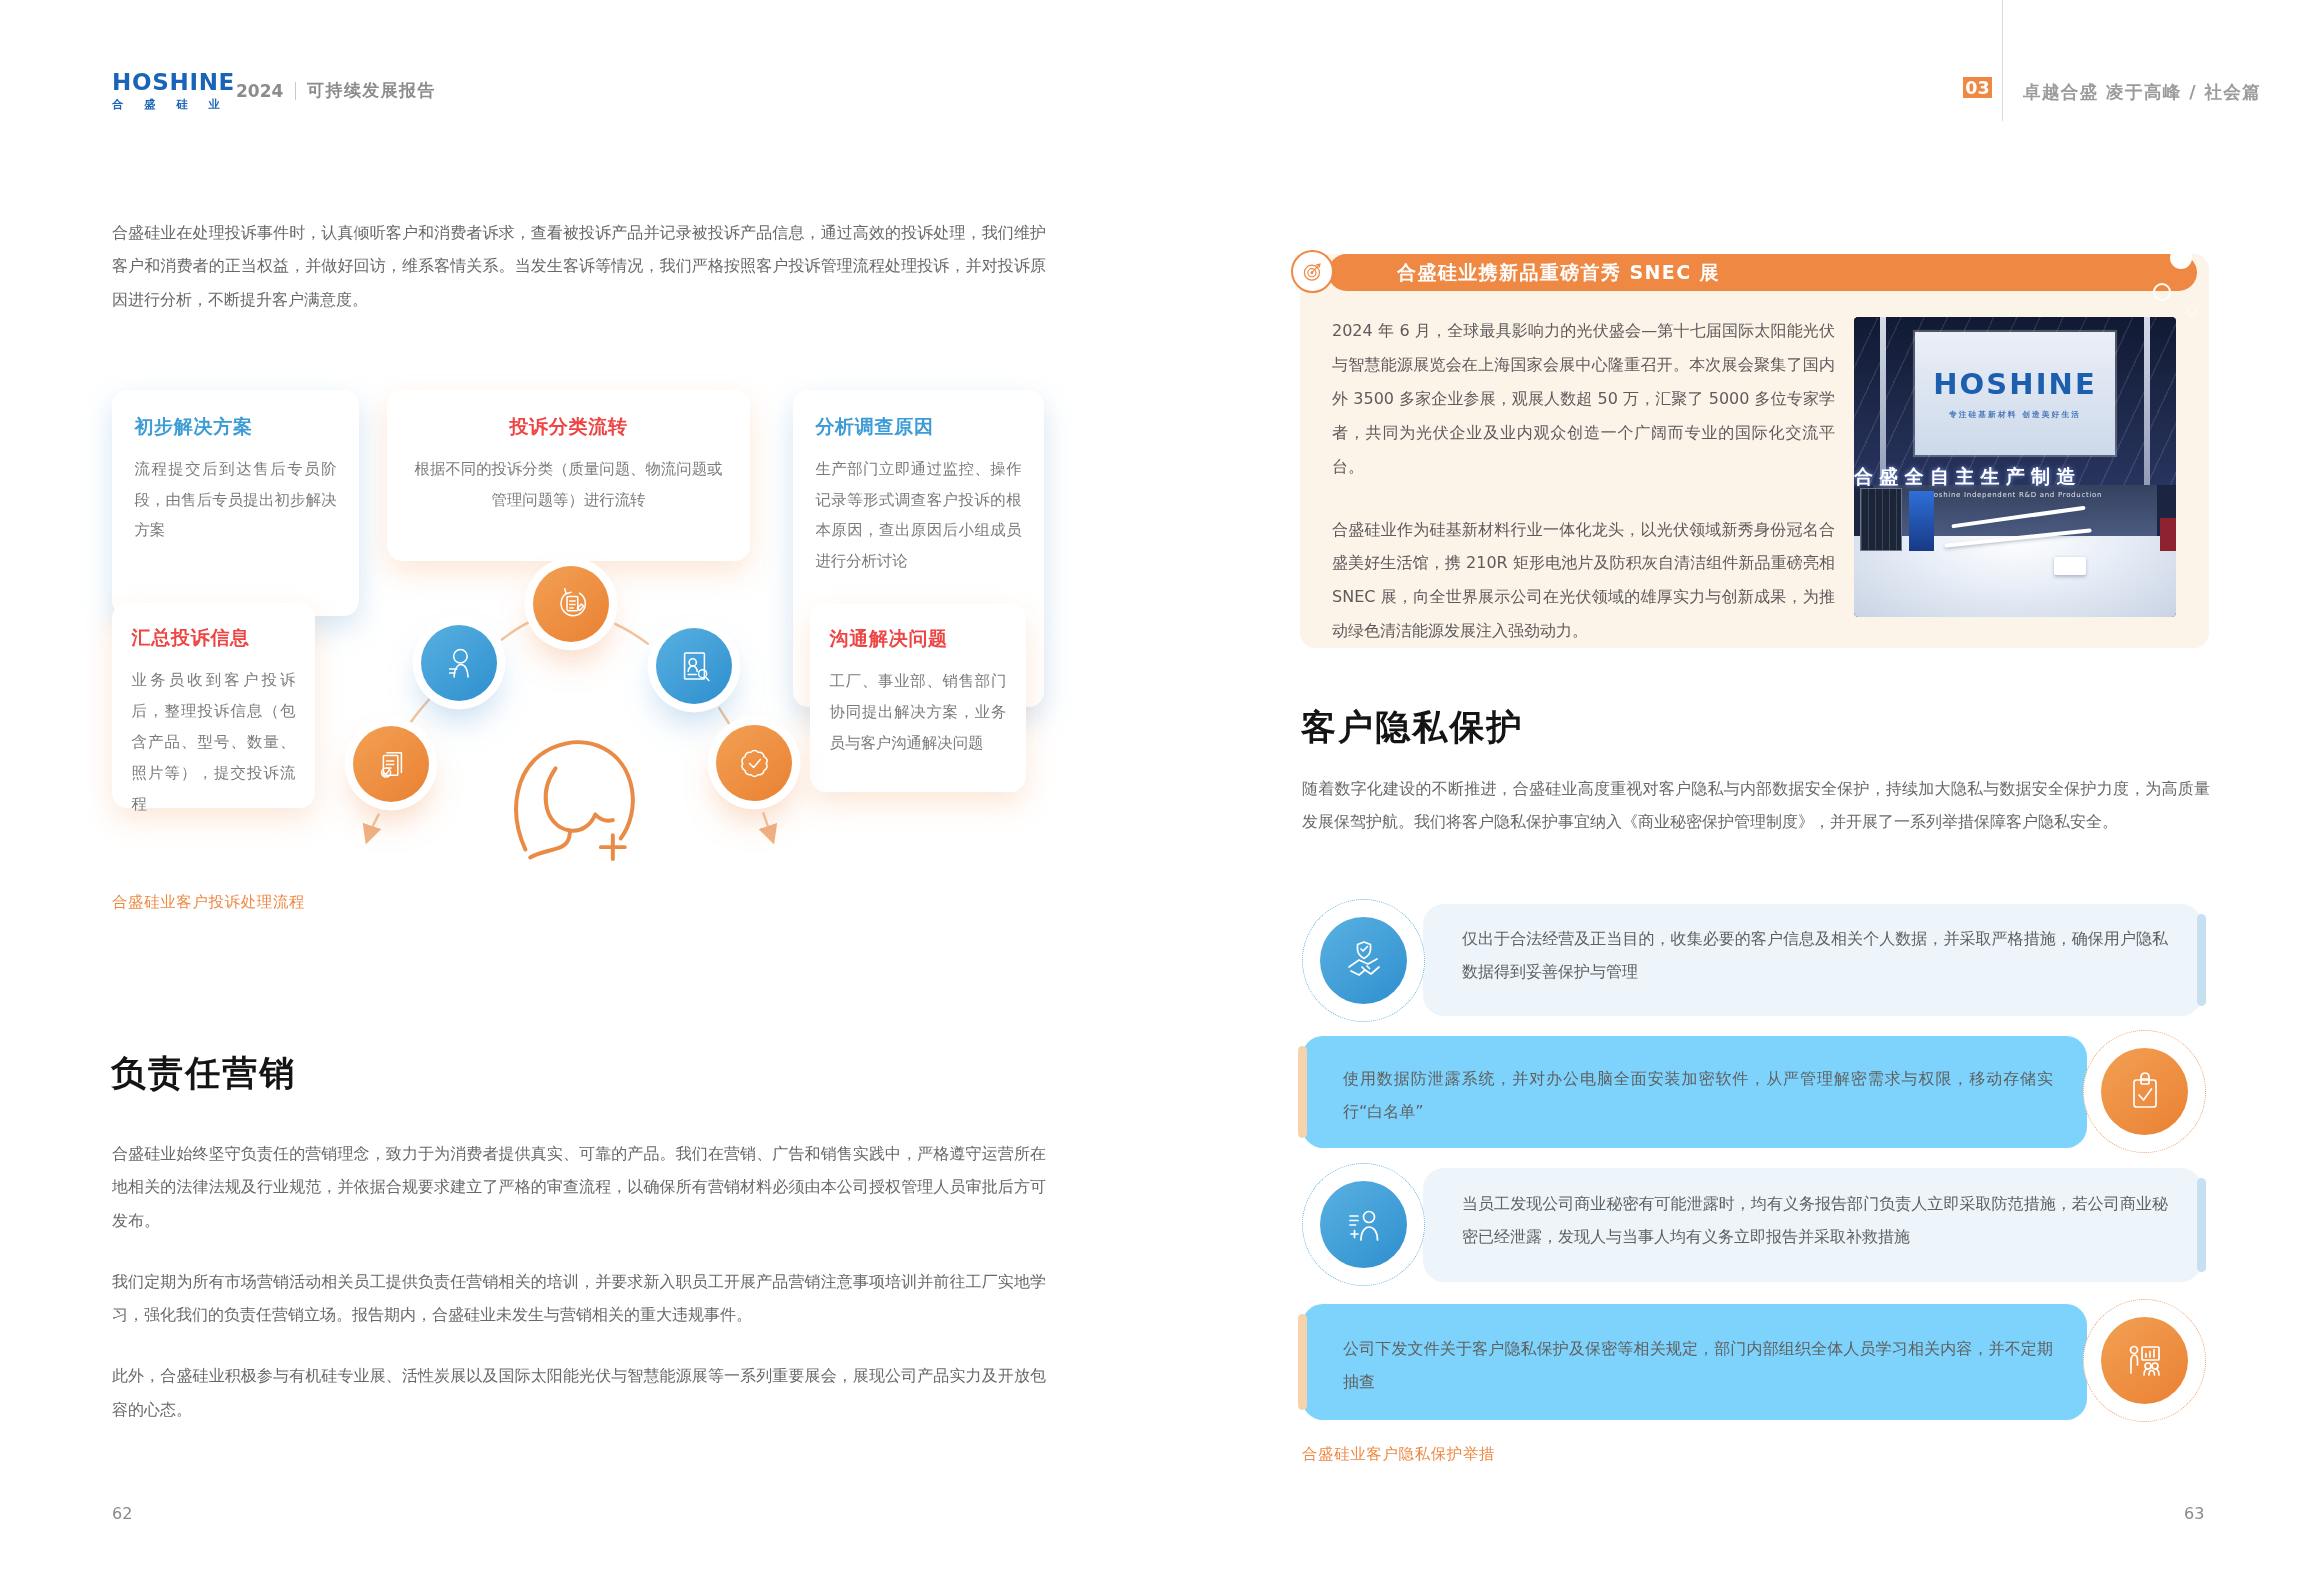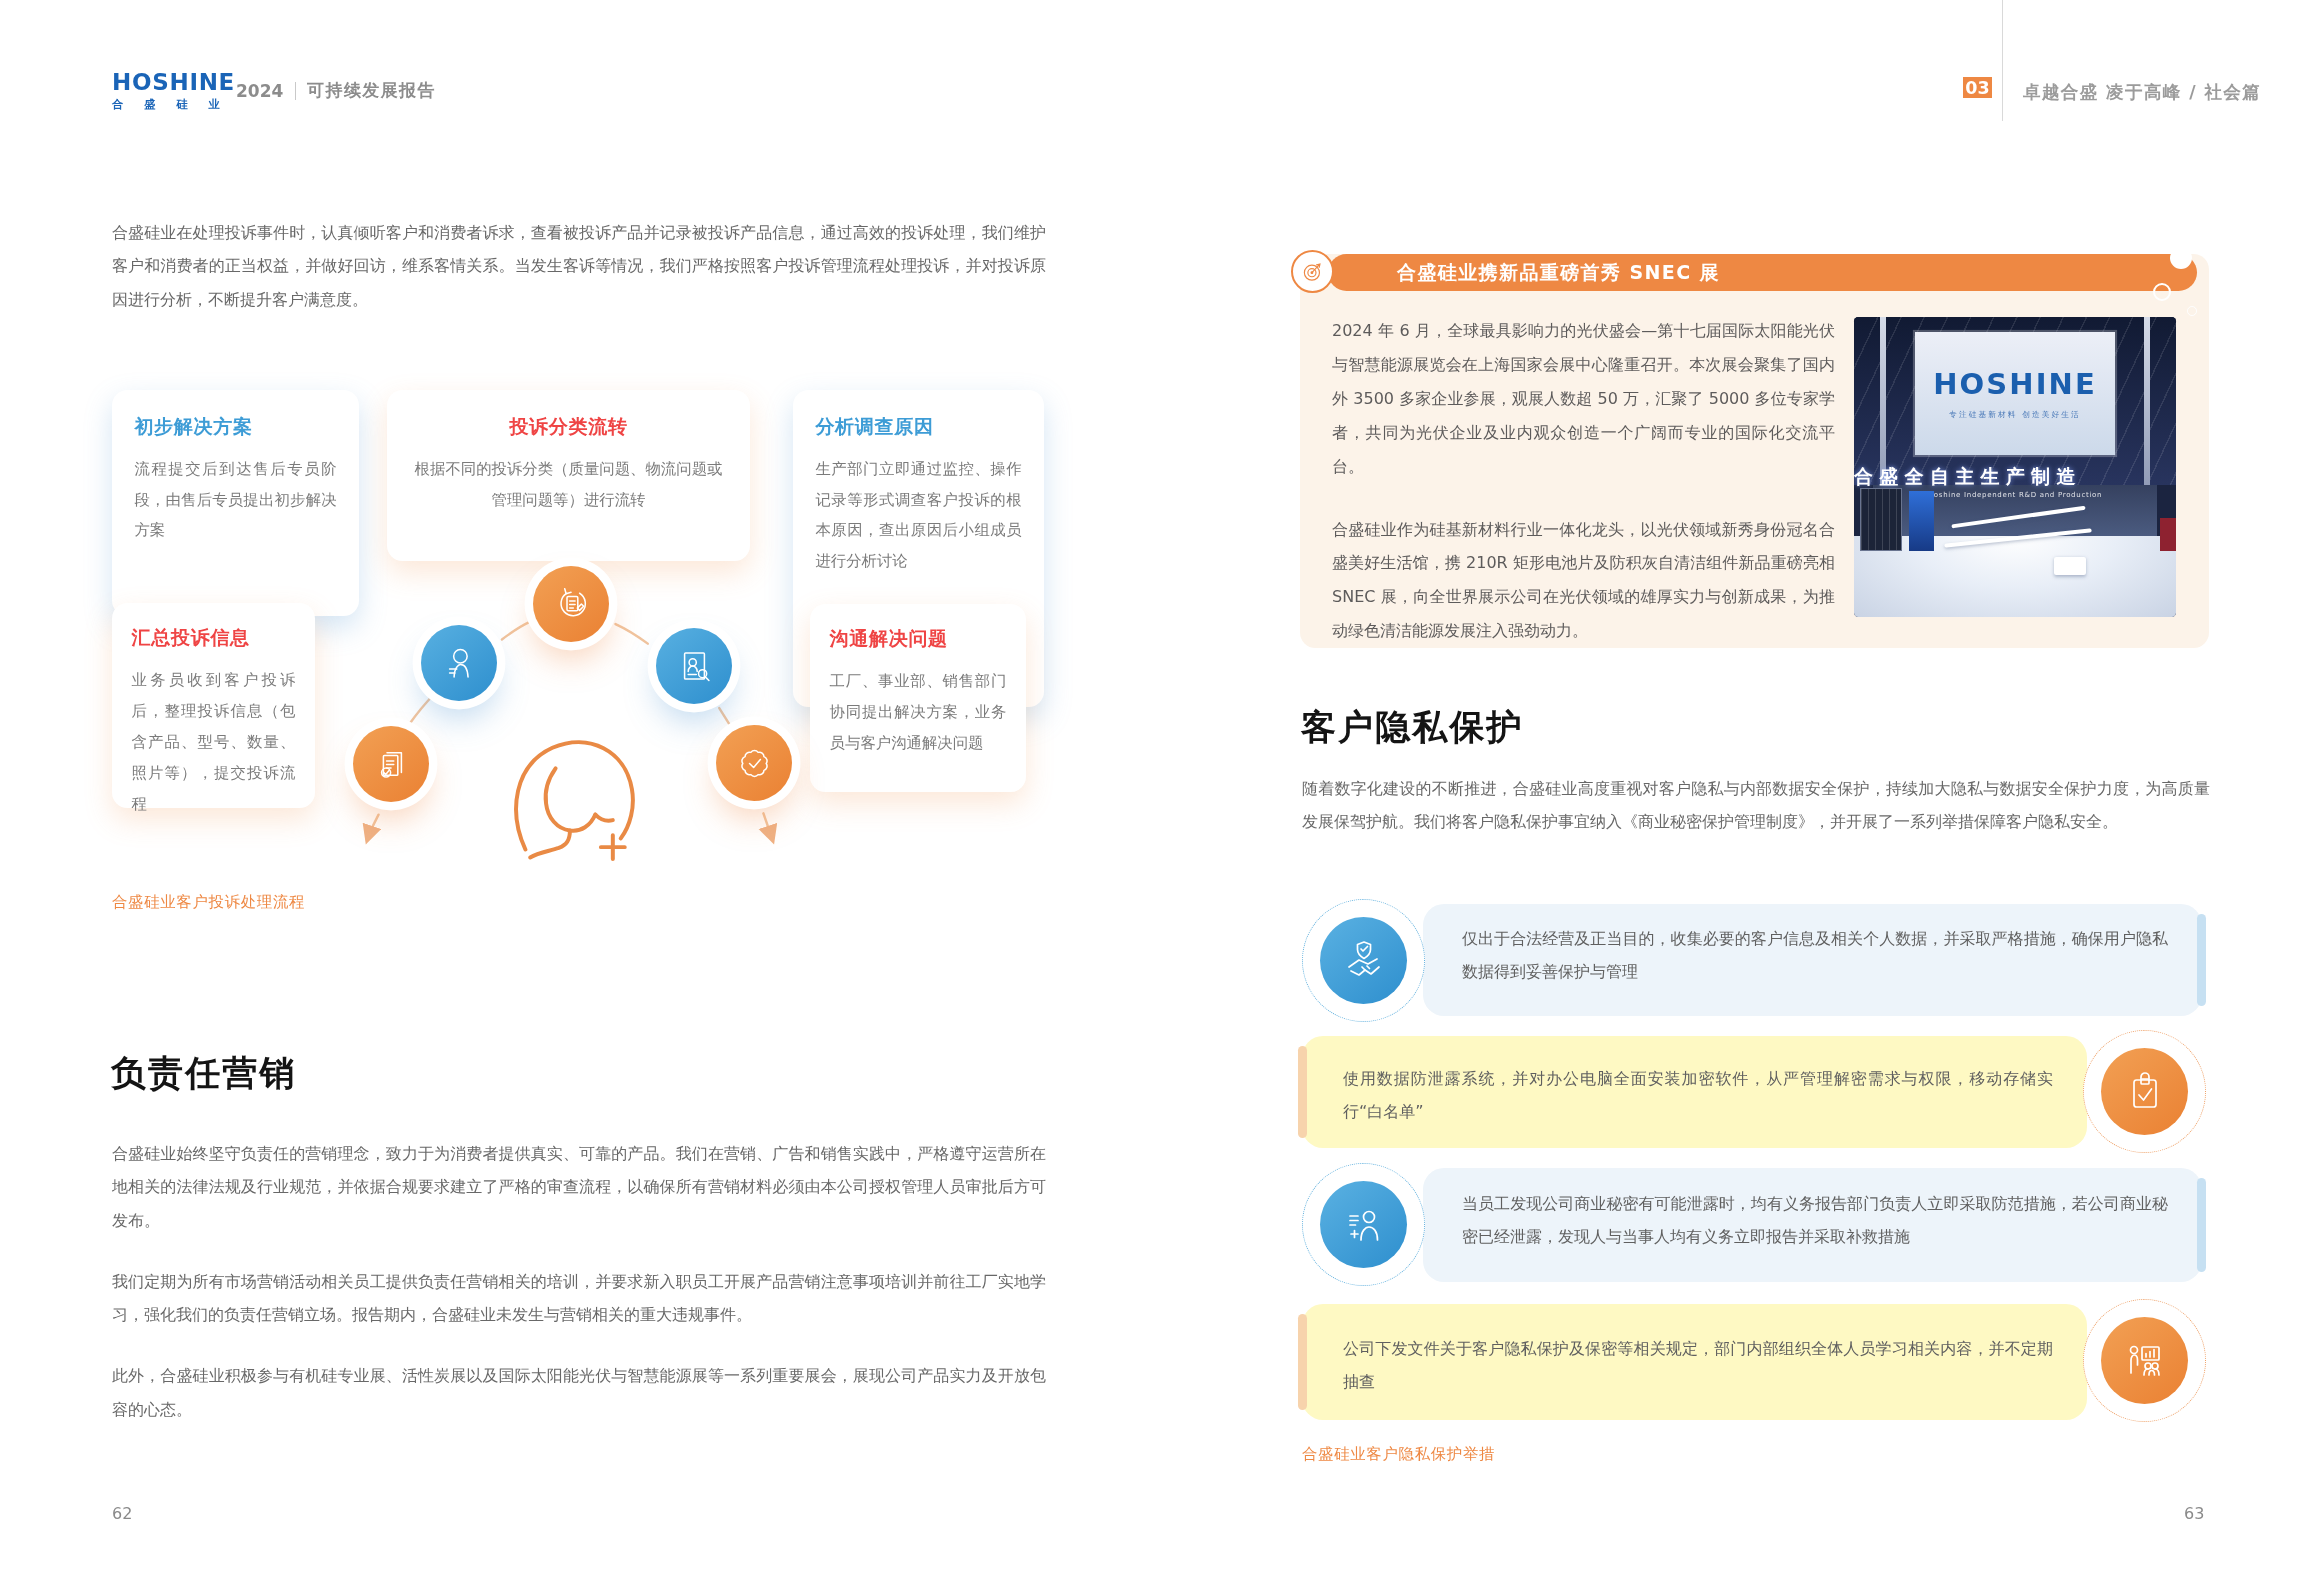--- a/index.html
+++ b/index.html
@@ -63,39 +63,39 @@
   .photo{position:absolute;border-radius:4.2px;overflow:hidden;background:#1b2440;}
   .ph-ceiling{position:absolute;left:0;top:0;width:100%;height:56%;
       background:linear-gradient(#111a33,#28345e),
       repeating-linear-gradient(115deg,rgba(255,255,255,.10) 0 1.4px,transparent 1.4px 21px);
       background-blend-mode:screen;}
   .ph-pole{position:absolute;width:6.3px;top:0;height:60%;background:linear-gradient(#d5dbe8,#8d98b4);}
   .ph-screen{position:absolute;left:19%;top:5%;width:62%;height:41%;
       background:linear-gradient(#eceff7,#ccd9ea);display:flex;flex-direction:column;
       align-items:center;justify-content:center;box-shadow:0 0 0 2.1px rgba(255,255,255,.25);}
   .ph-brand{color:#1b5fae;font-weight:bold;font-size:29px;letter-spacing:2.1px;}
-  .ph-slogan{color:#4a79b8;font-size:7.7px;letter-spacing:2.1px;margin-top:8.4px;font-weight:normal;}
+  .ph-slogan{color:#4a79b8;font-size:7.7px;letter-spacing:2.1px;margin-top:8.4px;font-weight:bold;}
   .ph-wall{position:absolute;left:6%;top:56%;width:88%;height:17%;background:linear-gradient(#35415f,#4b5b80);}
   .ph-stage-cn{position:absolute;left:0;top:49%;width:100%;text-align:left;color:#fff;font-weight:bold;
       font-size:19px;letter-spacing:6.3px;text-shadow:0 0 5.6px rgba(140,170,255,.8);}
   .ph-stage-en{position:absolute;left:0;top:58%;width:100%;text-align:center;color:rgba(255,255,255,.85);
       font-size:7px;letter-spacing:0.7px;}
   .ph-floor{position:absolute;left:0;top:73%;width:100%;height:27%;
       background:radial-gradient(ellipse at 50% 0%,#ffffff 0%,#e8eef7 45%,#c9d3e4 100%);}
   .ph-solar{position:absolute;left:2%;top:57%;width:13%;height:21%;background:
       repeating-linear-gradient(90deg,#2a3next 0 0.7px),#1c2438;border:1.4px solid #6a7590;box-sizing:border-box;
       background:repeating-linear-gradient(90deg,rgba(255,255,255,.15) 0 1.4px,transparent 1.4px 7px),#1c2438;}
   .ph-kiosk{position:absolute;left:17%;top:58%;width:8%;height:20%;background:linear-gradient(#2f6fd8,#173a86);}
   .ph-red{position:absolute;right:0;top:67%;width:5%;height:11%;background:#8e2230;}
   .ph-shelf{position:absolute;background:#fff;border-radius:2.1px;box-shadow:0 1.4px 3.5px rgba(60,80,120,.35);}
 
   
   .mrow{position:absolute;border-radius:21px;display:flex;align-items:center;box-sizing:border-box;}
   .mrow.blue{background:#EDF4FA;padding:0 34px 8px 39px;}
-  .mrow.cream{background:#fef9c3;padding:8px 34px 0 41px;}
+  .mrow.cream{background:#7dd3fc;padding:8px 34px 0 41px;}
   .mrow.blue::after{content:"";position:absolute;right:-4.2px;top:9%;height:82%;width:9px;
        background:#C6E0F2;border-radius:7px;}
   .mrow.cream::before{content:"";position:absolute;left:-4.2px;top:9%;height:82%;width:9px;
        background:#F7D3AC;border-radius:7px;}
   .mtext{font-size:16px;color:#606060;line-height:2.05;text-align:justify;}
   .pcirc{position:absolute;width:123px;height:123px;border-radius:50%;box-sizing:border-box;
          display:flex;align-items:center;justify-content:center;background:#fff;}
   .pc-blue{border:1.4px dotted #63B2DF;}
   .pc-orange{border:1.4px dotted #EFA066;}
   .pcirc-in{width:87px;height:87px;border-radius:50%;display:flex;align-items:center;justify-content:center;

